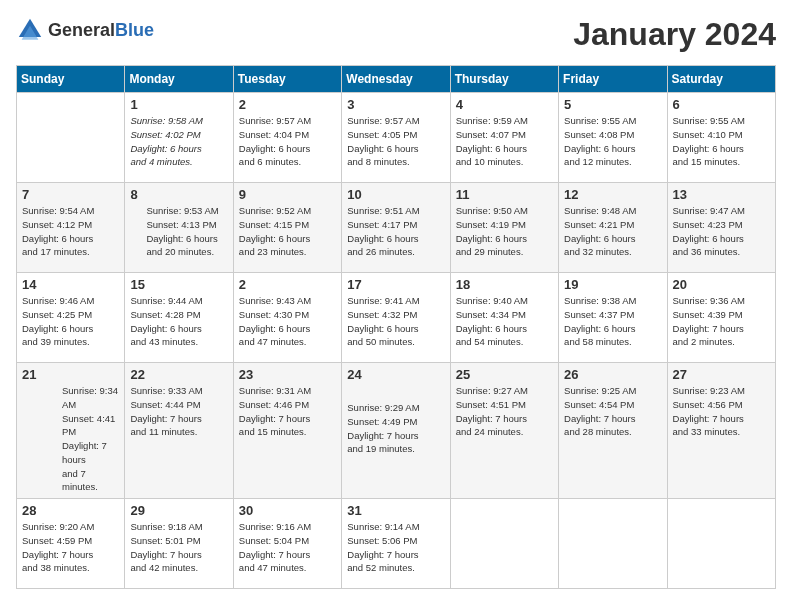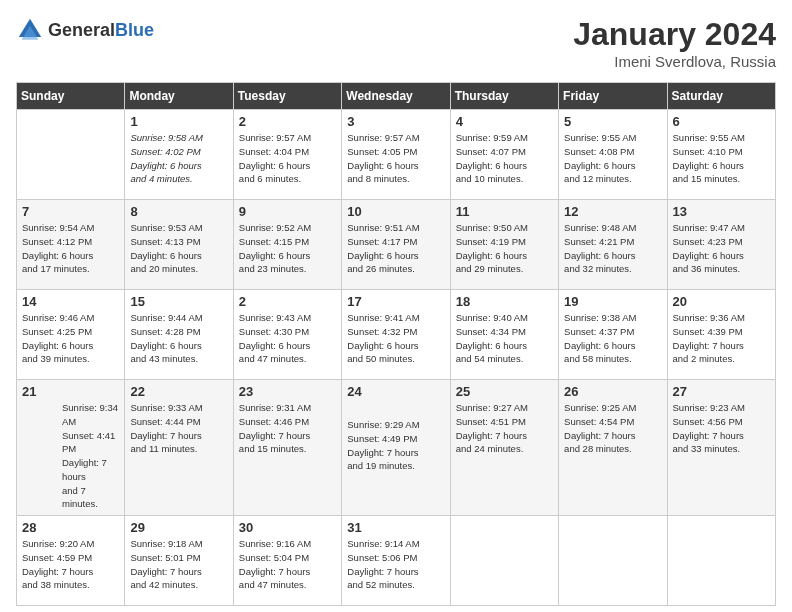--- a/index.html
+++ b/index.html
@@ -47,21 +47,21 @@
     .location {
       font-size: 15px;
       color: #555;
     }
     table {
       width: 100%;
       border-collapse: collapse;
       table-layout: fixed;
     }
     thead tr th {
-      background-color: #404040;
+      background-color: #0369a1;
       color: #fff;
       font-size: 12px;
       font-weight: bold;
       padding: 6px 4px;
       text-align: left;
       border: 1px solid #ccc;
     }
     tbody tr td {
       vertical-align: top;
       border: 1px solid #ccc;
@@ -97,21 +97,20 @@
     <svg class="logo-icon" viewBox="0 0 40 40" xmlns="http://www.w3.org/2000/svg">
       <polygon points="20,4 36,30 4,30" fill="#2a6db5"></polygon>
       <polygon points="20,14 32,34 8,34" fill="#5aa0e0" opacity="0.6"></polygon>
     </svg>
     <div>
       <span class="logo-text-general">General</span><span class="logo-text-blue">Blue</span>
     </div>
   </div>
   <div class="title-block">
     <div class="month-title">January 2024</div>
-    <div class="location">Imeni Sverdlova, Russia</div>
   </div>
 </div>
 
 <table>
   <thead>
     <tr id="header-row">
         <th>Sunday</th>
         <th>Monday</th>
         <th>Tuesday</th>
         <th>Wednesday</th>
@@ -169,21 +168,21 @@
       <tr>
         <td>
           <div class="day-number">7</div>
           <div class="day-info" style="white-space: pre-line;">Sunrise: 9:54 AM
 Sunset: 4:12 PM
 Daylight: 6 hours
 and 17 minutes.</div>
         </td>
         <td>
           <div class="day-number">8</div>
-          <div class="day-info" style="white-space: pre-line;">Sunrise: 9:53 AM
+          <div class="day-info" style="white-space: pre-line; margin-left: 16px;">Sunrise: 9:53 AM
 Sunset: 4:13 PM
 Daylight: 6 hours
 and 20 minutes.</div>
         </td>
         <td>
           <div class="day-number">9</div>
           <div class="day-info" style="white-space: pre-line;">Sunrise: 9:52 AM
 Sunset: 4:15 PM
 Daylight: 6 hours
 and 23 minutes.</div>

